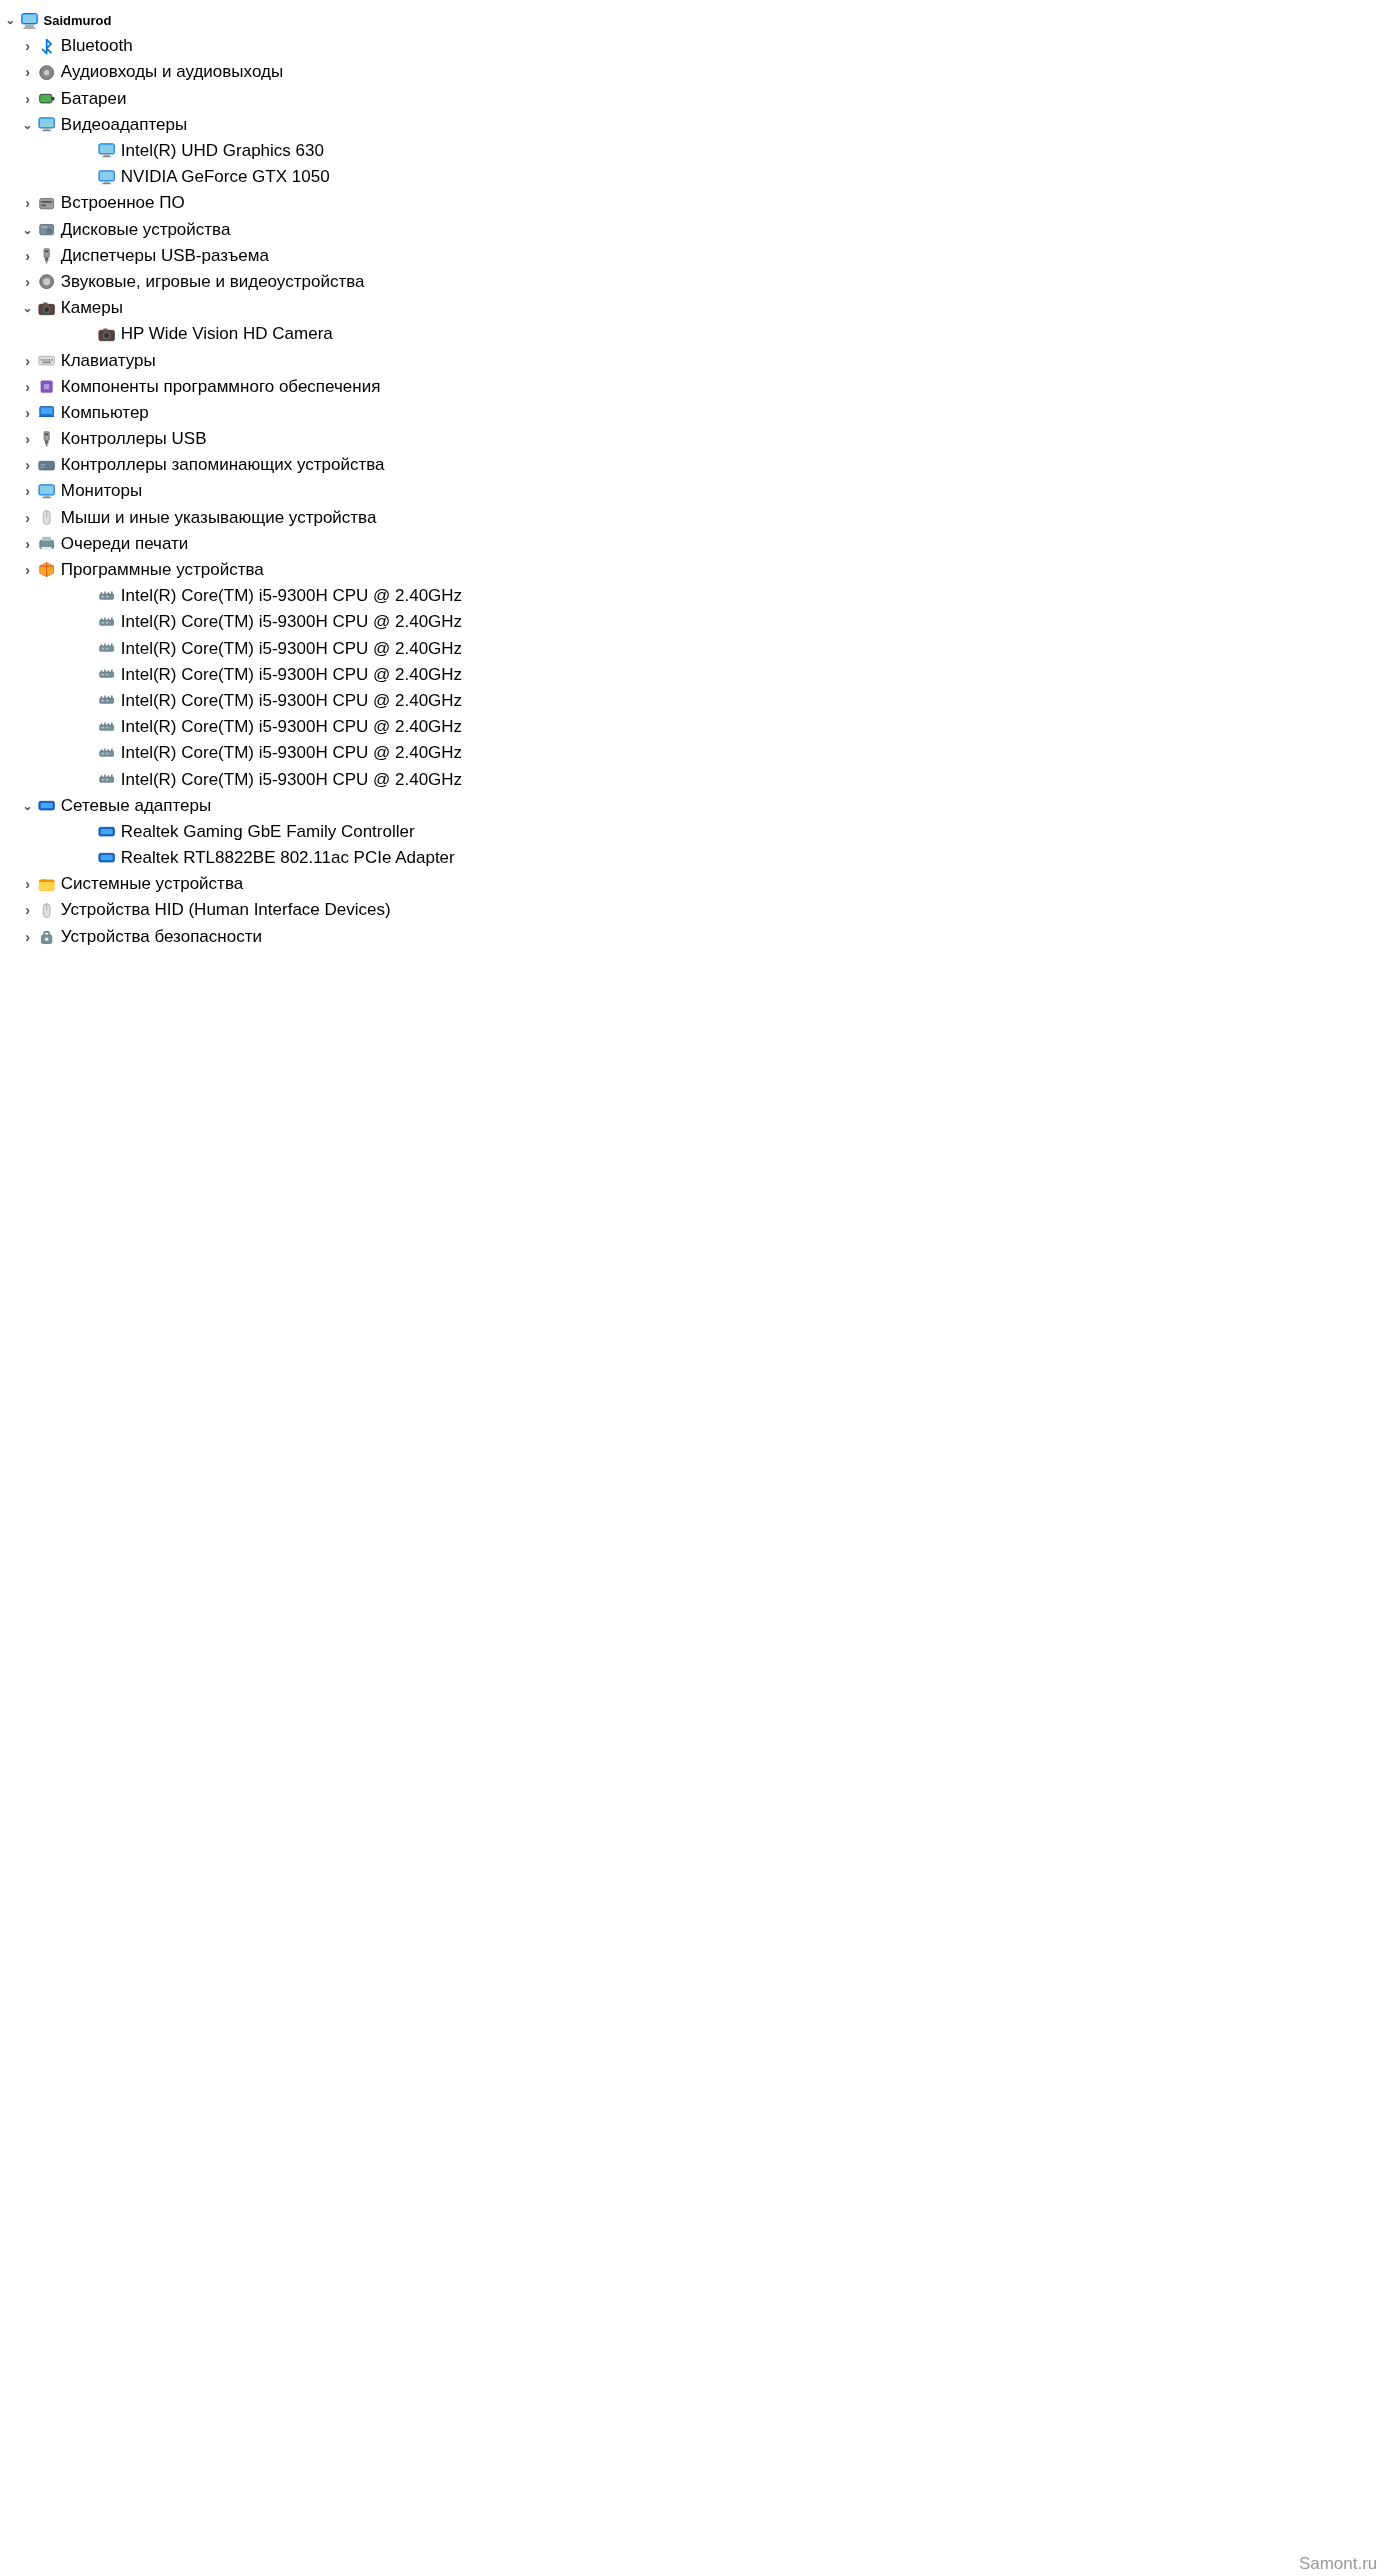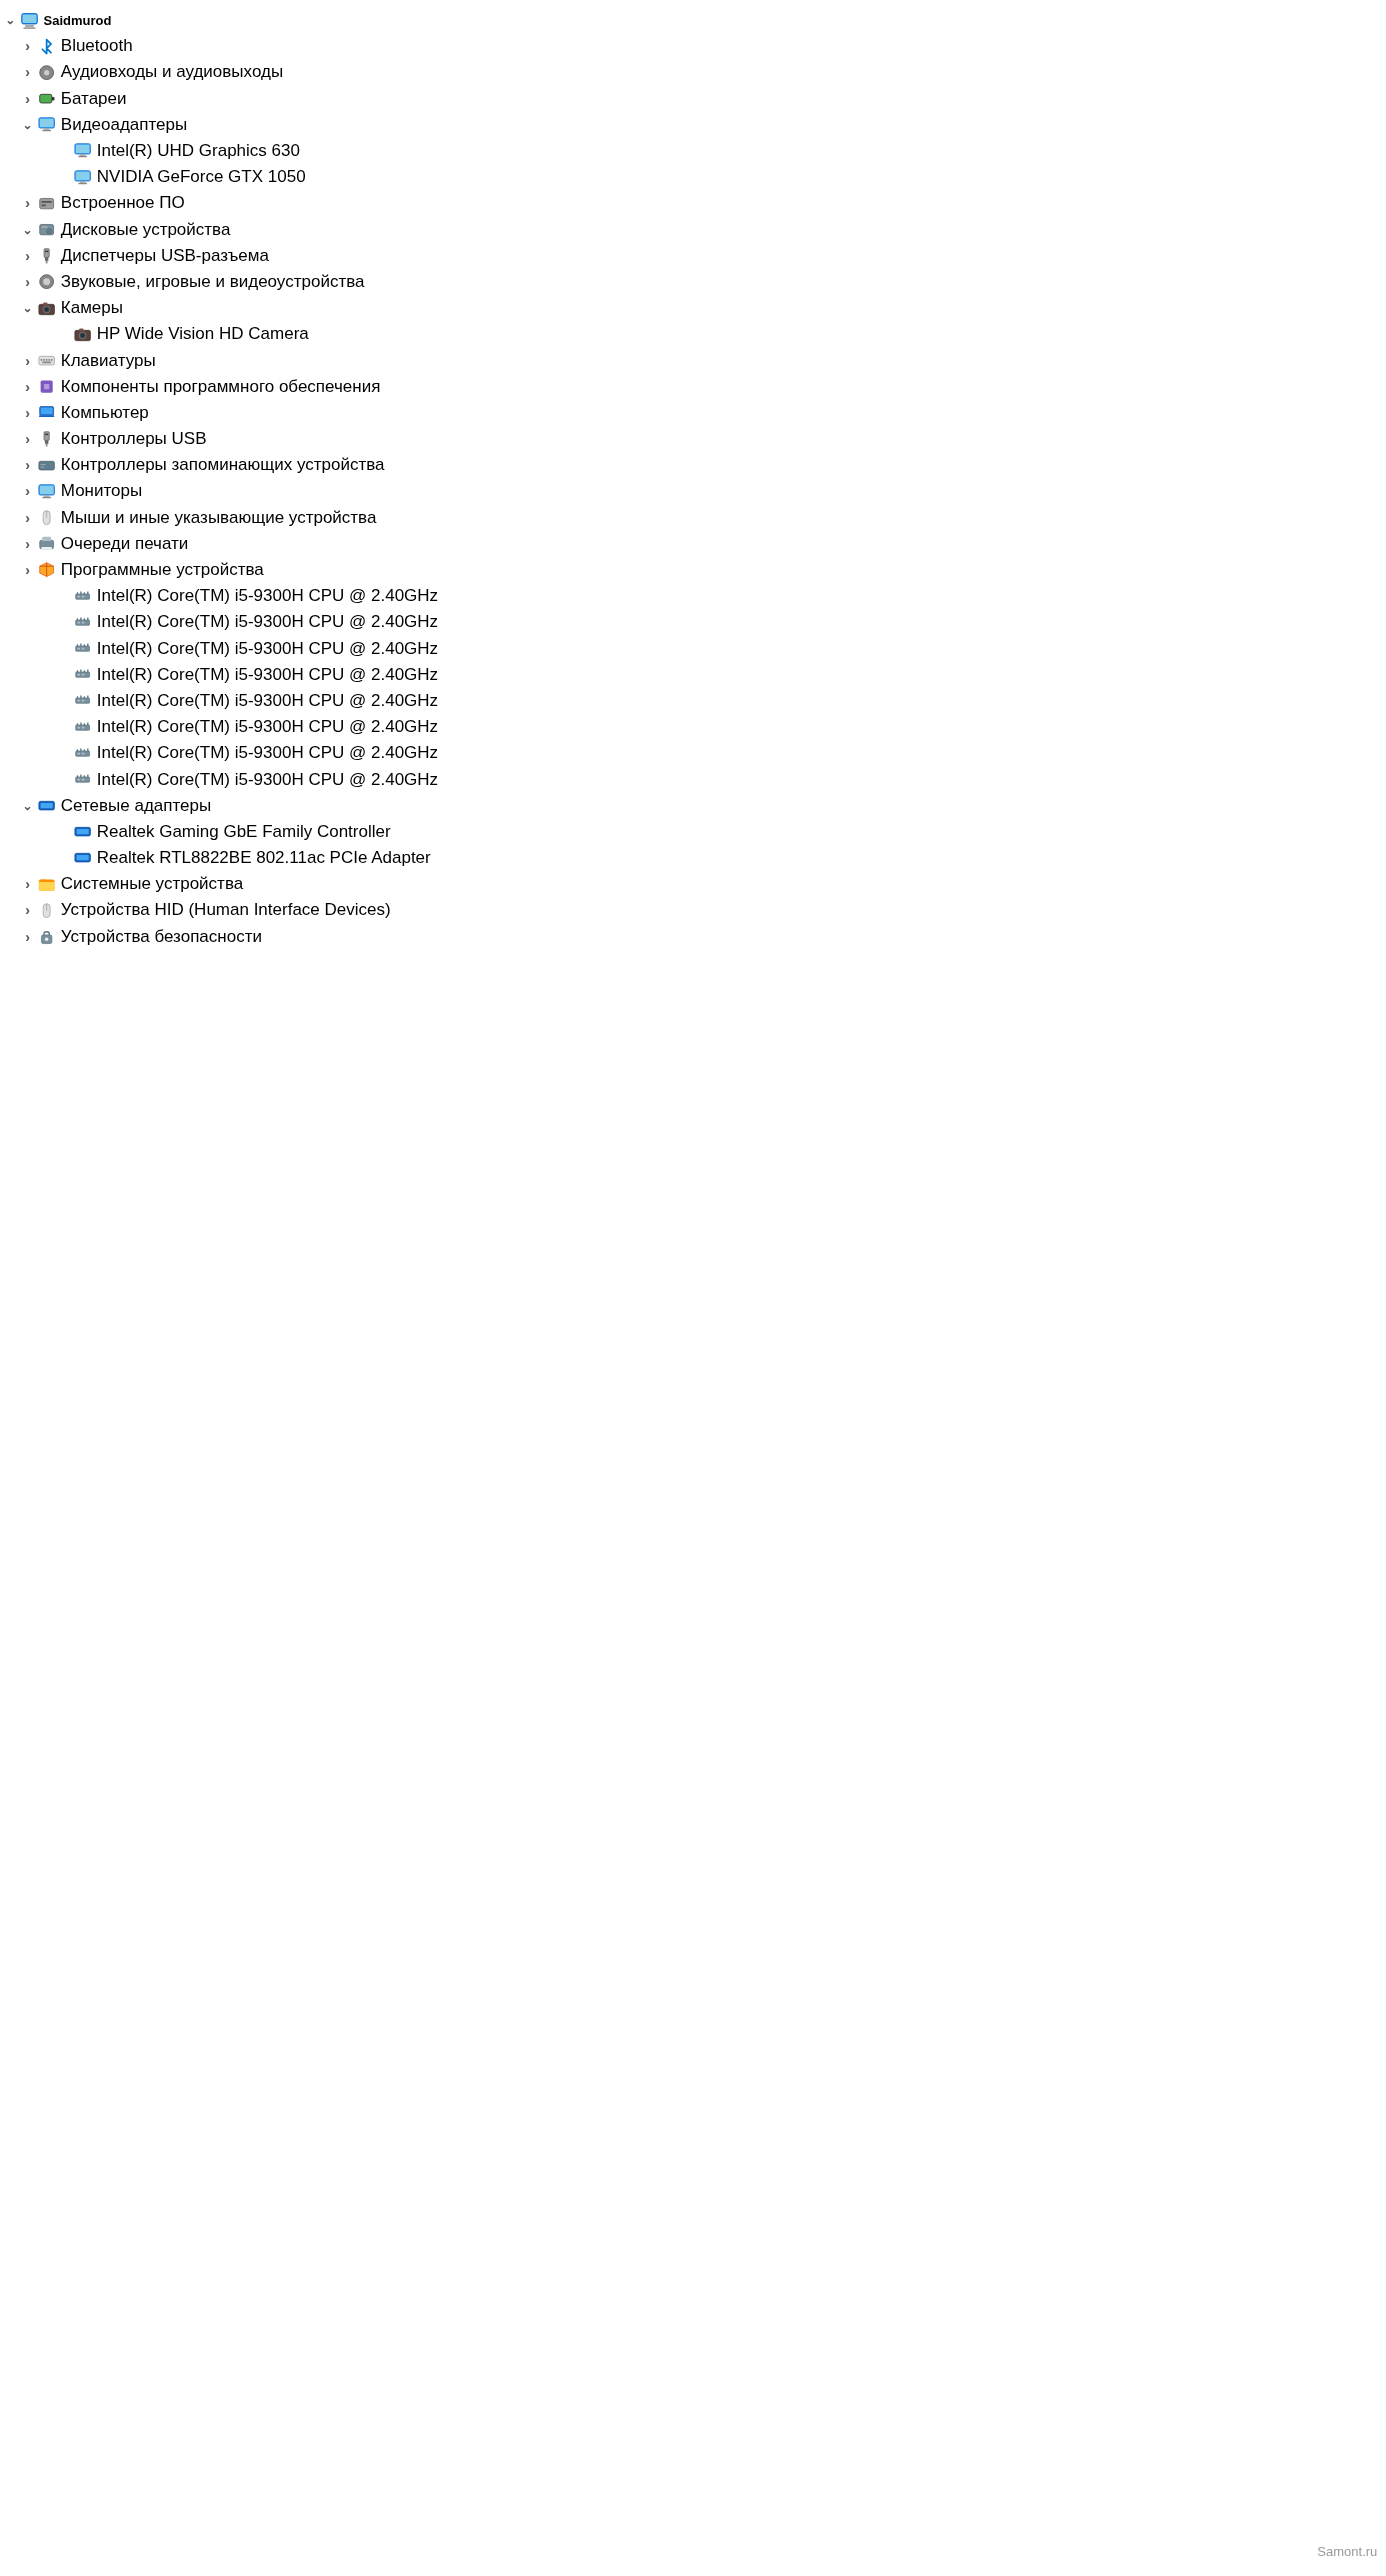--- a/index.html
+++ b/index.html
@@ -39,36 +39,36 @@
       align-items: center;
       justify-content: center;
       flex-shrink: 0;
       margin-right: 3.5px;
     }
     .label {
       font-size: 17px;
     }
     .indent-0 { padding-left: 1.7px; }
     .indent-1 { padding-left: 19px; }
-    .indent-2 { padding-left: 55px; }
+    .indent-2 { padding-left: 55px; margin-left: 24px; }
 
     .root-label {
       font-weight: 600;
       font-size: 13px;
     }
 
     .chevron-right::before { content: "›"; font-size: 14px; font-weight: bold; }
     .chevron-down::before { content: "⌄"; font-size: 12px; font-weight: bold; }
 
     .watermark {
       position: fixed;
-      bottom: 17px;
+      bottom: 2px;
       right: 8.7px;
       color: #999;
-      font-size: 13px;
+      font-size: 17px;
     }
   </style>
 </head>
 <body>
 
 <div class="tree">
 
   <div class="tree-item indent-0">
     <div class="expand-btn">
       <span class="chevron-down"></span>

